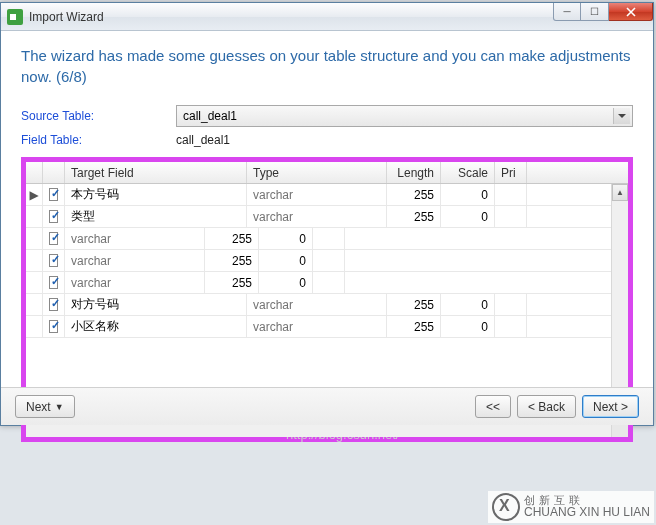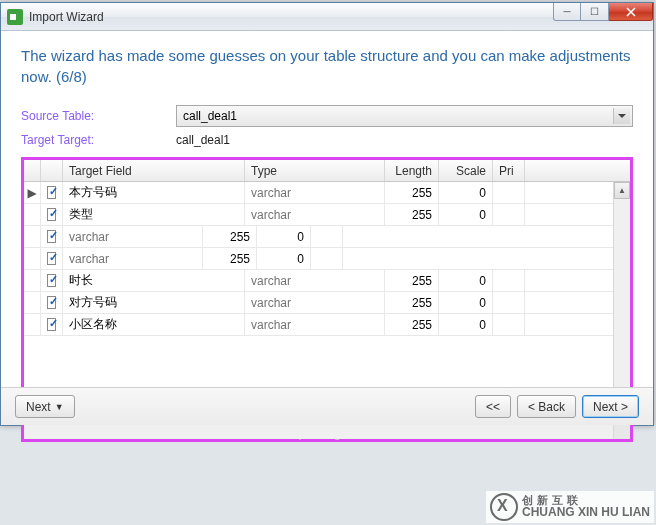--- a/index.html
+++ b/index.html
@@ -11,26 +11,26 @@
 .titlebar-text { color: #333; font-size: 12px; }
 .win-controls { position: absolute; right: 0; top: 0; display: flex; }
 .win-btn { width: 28px; height: 18px; border: 1px solid #8a9bb0; border-top: none; display: flex; align-items: center; justify-content: center; font-size: 10px; color: #444; background: linear-gradient(to bottom, #f5f7fa, #e0e5eb); }
 .win-btn.min { border-radius: 0 0 0 3px; }
 .win-btn.max { border-left: none; }
 .win-btn.close { width: 44px; border-left: none; border-radius: 0 0 3px 0; background: linear-gradient(to bottom, #e9847a, #d4442f 50%, #c13520 51%, #de5a3e); color: #fff; border-color: #a03020; }
 .close svg { width: 10px; height: 10px; }
 .content { padding: 14px 20px 0 20px; border-radius: 30px; }
 .heading { color: #2d6aa8; font-size: 15px; line-height: 1.4; margin-bottom: 18px; }
 .form-row { display: flex; align-items: center; margin-bottom: 6px; }
-.form-label { width: 155px; color: #8b5cf6; }
+.form-label { width: 155px; color: #1d4ed8; }
 .dropdown { flex: 1; height: 22px; background: linear-gradient(to bottom, #f8f8f8, #e8e8e8); border: 1px solid #a9a9a9; display: flex; align-items: center; padding-left: 6px; position: relative; }
 .dropdown-arrow { position: absolute; right: 2px; top: 2px; width: 17px; height: 16px; background: linear-gradient(to bottom, #f0f0f0, #d8d8d8); border-left: 1px solid #c0c0c0; display: flex; align-items: center; justify-content: center; }
 .dropdown-arrow::after { content: ""; border-left: 4px solid transparent; border-right: 4px solid transparent; border-top: 4px solid #444; }
 .static-value { color: #222; }
-.grid-area { margin-top: 10px; border: 3px solid #d946ef; height: 285px; position: relative; background: #fff; }
+.grid-area { margin-top: 10px; border: 5px solid #d946ef; height: 285px; position: relative; background: #fff; }
 .grid-header { display: flex; height: 22px; background: linear-gradient(to bottom, #fdfdfd, #ececec); border-bottom: 1px solid #c8c8c8; }
 .gh { border-right: 1px solid #d8d8d8; padding: 3px 6px; color: #333; display: flex; align-items: center; }
 .gh.indicator { width: 17px; padding: 0; }
 .gh.check { width: 22px; }
 .gh.field { width: 182px; }
 .gh.type { width: 140px; }
 .gh.length { width: 54px; justify-content: flex-end; text-align: right; }
 .gh.scale { width: 54px; justify-content: flex-end; }
 .gh.pri { width: 32px; }
 .grid-body { overflow: hidden; }
@@ -52,21 +52,21 @@
 .corner { position: absolute; right: 0; bottom: 0; width: 17px; height: 16px; background: #e8e8e8; border-left: 1px solid #d8d8d8; border-top: 1px solid #d8d8d8; }
 .footer { position: absolute; bottom: 0; left: 0; right: 0; height: 38px; border-top: 1px solid #d0d0d0; background: linear-gradient(to bottom, #f7f7f7, #ececec); display: flex; align-items: center; padding: 0 14px; }
 .footer-btn { height: 23px; padding: 0 10px; background: linear-gradient(to bottom, #fdfdfd, #e5e5e5); border: 1px solid #a0a0a0; border-radius: 3px; display: flex; align-items: center; color: #333; margin-left: 6px; }
 .footer-btn.save { margin-left: 0; }
 .footer-btn.save .arr { margin-left: 4px; font-size: 9px; }
 .footer-btn.default { border: 1px solid #2f7dc9; box-shadow: inset 0 0 0 1px #9dd0f5; }
 .spacer { flex: 1; }
 .watermark { position: absolute; right: 2px; bottom: 2px; display: flex; align-items: center; opacity: 0.85; background: #fff; padding: 2px 4px; }
 .watermark-logo { width: 28px; height: 28px; border: 2px solid #555; border-radius: 50%; margin-right: 4px; position: relative; }
 .watermark-logo::after { content: "X"; position: absolute; top: 2px; left: 5px; font-weight: bold; font-size: 16px; color: #555; }
-.watermark-text { font-size: 10px; line-height: 1.1; color: #555; font-weight: bold; }
+.watermark-text { font-size: 10px; line-height: 1.1; color: #555; }
 .watermark-text .cn { font-size: 11px; letter-spacing: 4px; }
 .bg-watermark { position: absolute; top: 265px; left: 260px; color: #ccc; font-size: 13px; pointer-events: none; }
 </style>
 </head>
 <body>
 
 <div class="window">
   <div class="titlebar">
     <div class="titlebar-icon"></div>
     <div class="titlebar-text">Import Wizard</div>
@@ -85,21 +85,21 @@
     <div class="heading">The wizard has made some guesses on your table structure and you can make adjustments now. (6/8)</div>
 
     <div class="form-row">
       <div class="form-label">Source Table:</div>
       <div class="dropdown">
         <span>call_deal1</span>
         <div class="dropdown-arrow"></div>
       </div>
     </div>
     <div class="form-row">
-      <div class="form-label">Target Target:</div>
+      <div class="form-label">Field Table:</div>
       <div class="static-value">call_deal1</div>
     </div>
 
     <div class="grid-area">
       <div class="grid-header">
         <div class="gh indicator"></div>
         <div class="gh check"></div>
         <div class="gh field">Target Field</div>
         <div class="gh type">Type</div>
         <div class="gh length">Length</div>
@@ -147,21 +147,20 @@
             <div class="gc type">varchar</div>
             <div class="gc length">255</div>
             <div class="gc scale">0</div>
             <div class="gc pri"></div>
           </div>
           <div class="grid-row">
             <div class="gc indicator"></div>
             <div class="gc check">
               <div class="chk on"></div>
             </div>
-            <div class="gc field">时长</div>
             <div class="gc type">varchar</div>
             <div class="gc length">255</div>
             <div class="gc scale">0</div>
             <div class="gc pri"></div>
           </div>
           <div class="grid-row">
             <div class="gc indicator"></div>
             <div class="gc check">
               <div class="chk on"></div>
             </div>

